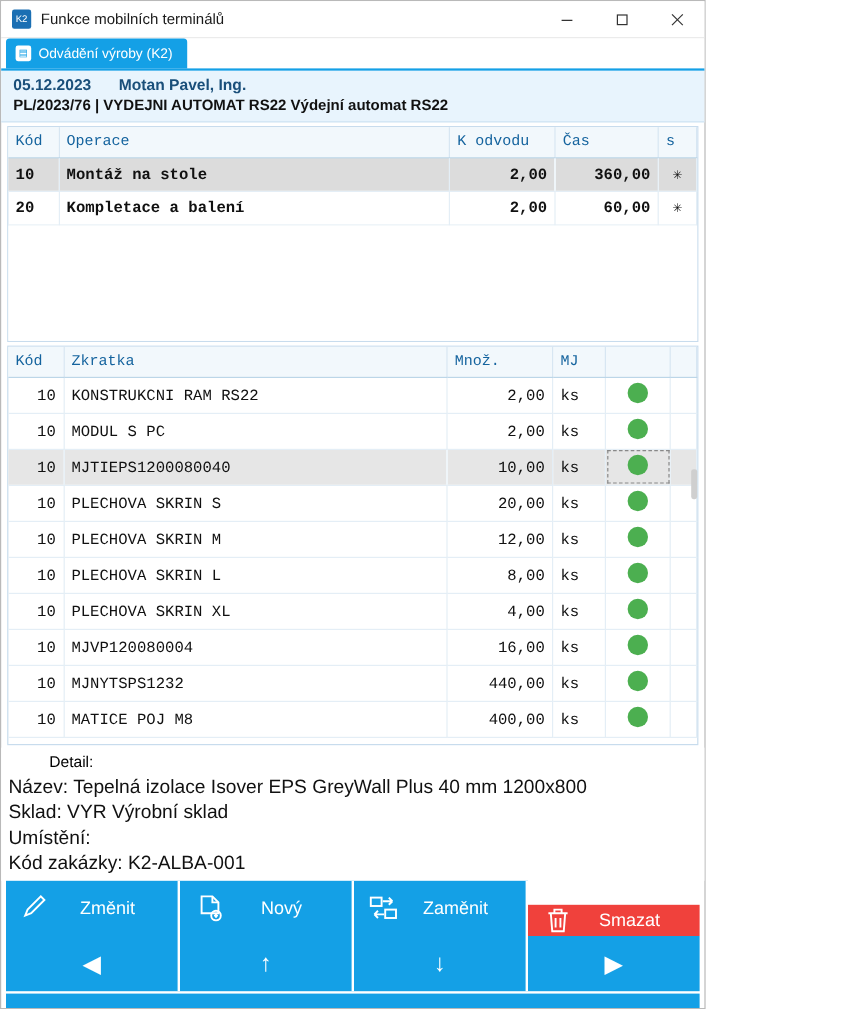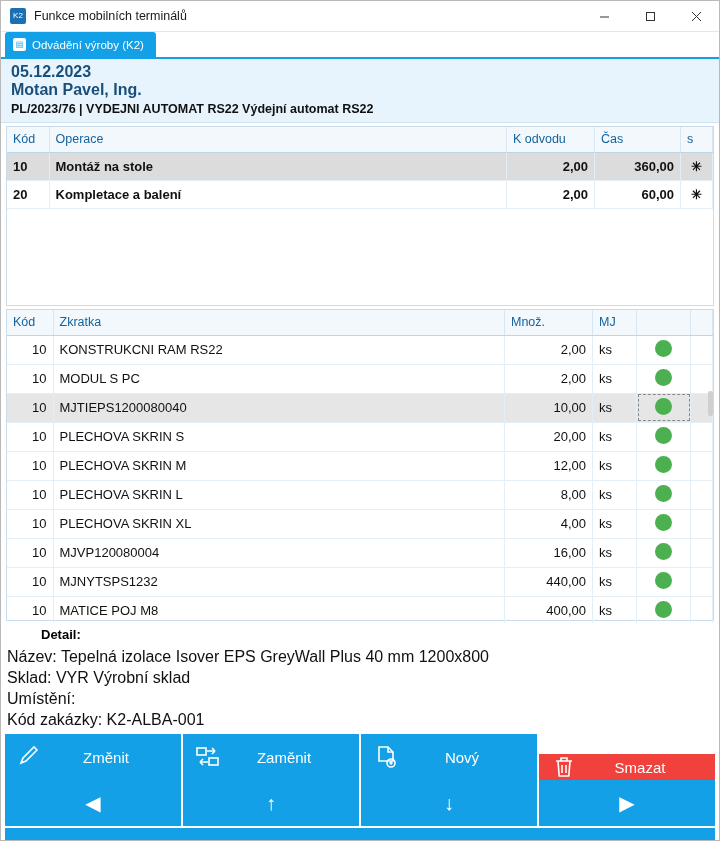--- a/index.html
+++ b/index.html
@@ -5,21 +5,21 @@
   * { box-sizing: border-box; }
   html, body {
     margin: 0; padding: 0;
     width: 720px; height: 841px;
     font-family: "Liberation Sans", sans-serif;
     font-size: 13px;
     background: #ffffff;
     overflow: hidden;
   }
   .window {
-    width: 720px; height: 841px;
+    width: 588px; height: 841px;
     display: flex; flex-direction: column;
     background: #ffffff;
     border: 1px solid #b9b9b9;
     position: relative;
   }
   
   .titlebar {
     height: 31px;
     display: flex; align-items: center;
     background: #ffffff;
@@ -67,28 +67,29 @@
     font-size: 8px; line-height: 13px; text-align: center;
     border-radius: 2px; margin-right: 6px;
   }
   
   .headerinfo {
     background: #e8f4fd;
     padding: 4px 10px 6px 10px;
     flex: none;
     border-bottom: 1px solid #cfe4f3;
   }
-  .headerinfo .row1 { font-size: 16px; font-weight: bold; color: #1a4f7a; display: flex; flex-direction: column; }
+  .headerinfo .row1 { font-size: 13px; font-weight: bold; color: #1a4f7a; display: flex; }
   .headerinfo .row1 .date { width: 88px; }
   .headerinfo .row2 { font-size: 12.5px; font-weight: bold; color: #111; margin-top: 3px; }
   
   .grid-wrap {
     background: #ffffff;
     border: 1px solid #c8dced;
     margin: 3px 5px 0 5px;
+    font-family: Liberation Mono, monospace;
   }
   .grid-ops { height: 180px; display: flex; flex-direction: column; }
   .grid-mat { flex: 1; display: flex; flex-direction: column; min-height: 0; margin-bottom: 2px; }
   table.grid { width: 100%; border-collapse: collapse; table-layout: fixed; }
   table.grid th {
     background: #f2f8fc;
     color: #14639e;
     font-weight: normal;
     font-size: 12.5px;
     text-align: left;
@@ -124,21 +125,21 @@
   .mat-scroll {
     position: absolute; right: 6px; top: 390px; width: 5px; height: 25px;
     background: #cfcfcf; border-radius: 2px;
   }
   
   .detail {
     padding: 2px 6px 4px 6px;
     flex: none;
     background: #ffffff;
   }
-  .detail .dt-title { font-weight: bold; font-size: 13px; margin: 2px 0 4px 0; padding-left: 34px; }
+  .detail .dt-title { font-weight: normal; font-size: 13px; margin: 2px 0 4px 0; padding-left: 34px; }
   .detail .dt-line { font-size: 16px; line-height: 21px; color: #111; }
   
   .actions {
     display: flex; height: 46px; flex: none;
     margin: 0 4px;
   }
   .act {
     flex: 1; display: flex; align-items: center;
     color: #ffffff;
     background: #14a0e6;
@@ -365,39 +366,39 @@
     <div class="act">
       <span class="ico">
         <svg width="24" height="24" viewBox="0 0 24 24" fill="none" stroke="#fff" stroke-width="1.6">
             <path d="M3 18l2-5 11-11 3 3-11 11-5 2z"></path>
           </svg>
       </span>
       <span class="lbl">Změnit</span>
     </div>
     <div class="act">
       <span class="ico">
-        <svg width="26" height="24" viewBox="0 0 26 24" fill="none" stroke="#fff" stroke-width="1.6">
-            <rect x="2" y="3" width="9" height="7"></rect>
-            <rect x="14" y="13" width="9" height="7"></rect>
-            <path d="M12 6h8m0 0l-3-3m3 3l-3 3M13 17H5m0 0l3-3m-3 3l3 3"></path>
-          </svg>
-      </span>
-      <span class="lbl">Zaměnit</span>
-    </div>
-    <div class="act">
-      <span class="ico">
         <svg width="24" height="24" viewBox="0 0 24 24" fill="none" stroke="#fff" stroke-width="1.6">
             <path d="M5 2h9l5 5v9H5z"></path>
             <path d="M14 2v5h5"></path>
             <circle cx="17" cy="18" r="4"></circle>
             <path d="M17 16.3v3.4M15.3 18h3.4"></path>
           </svg>
       </span>
       <span class="lbl">Nový</span>
     </div>
+    <div class="act">
+      <span class="ico">
+        <svg width="26" height="24" viewBox="0 0 26 24" fill="none" stroke="#fff" stroke-width="1.6">
+            <rect x="2" y="3" width="9" height="7"></rect>
+            <rect x="14" y="13" width="9" height="7"></rect>
+            <path d="M12 6h8m0 0l-3-3m3 3l-3 3M13 17H5m0 0l3-3m-3 3l3 3"></path>
+          </svg>
+      </span>
+      <span class="lbl">Zaměnit</span>
+    </div>
     <div class="act red">
       <span class="ico">
         <svg width="24" height="24" viewBox="0 0 24 24" fill="none" stroke="#fff" stroke-width="1.6">
             <path d="M4 6h16M9 6V3h6v3M6 6l1.2 15h9.6L18 6"></path>
             <path d="M10 10v8M14 10v8"></path>
           </svg>
       </span>
       <span class="lbl">Smazat</span>
     </div>
   </div>

